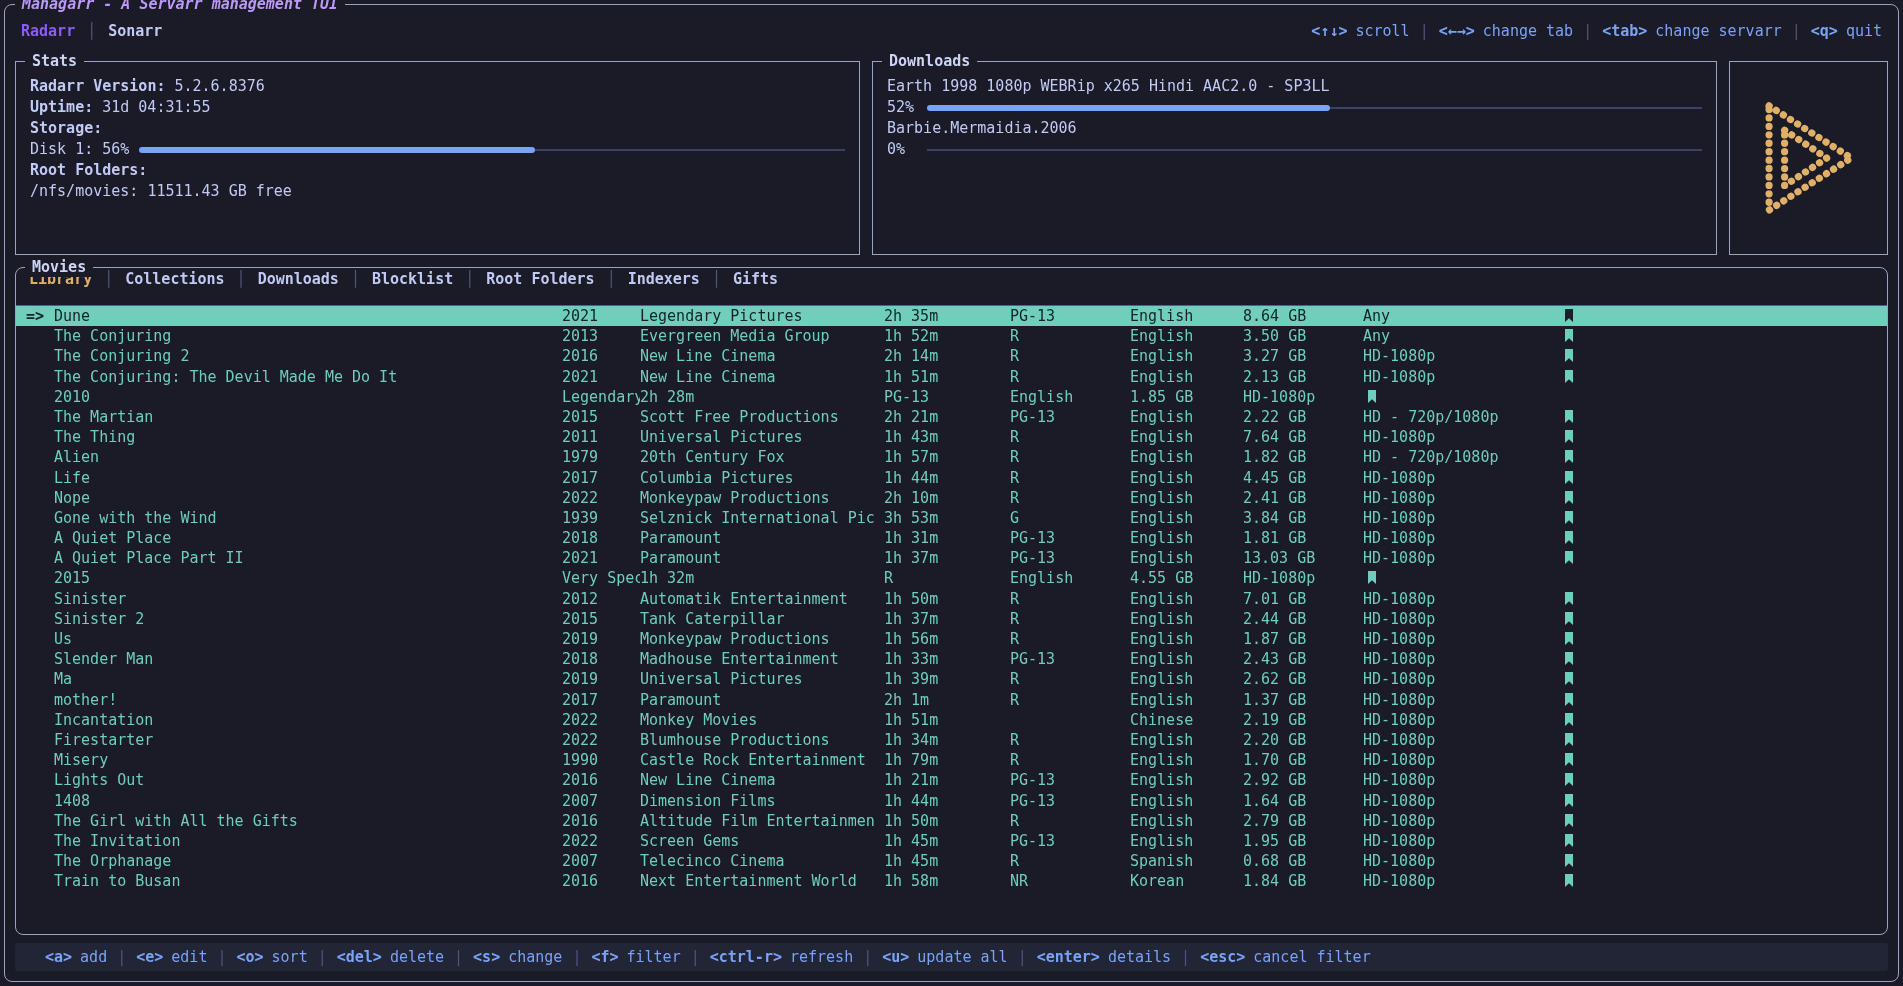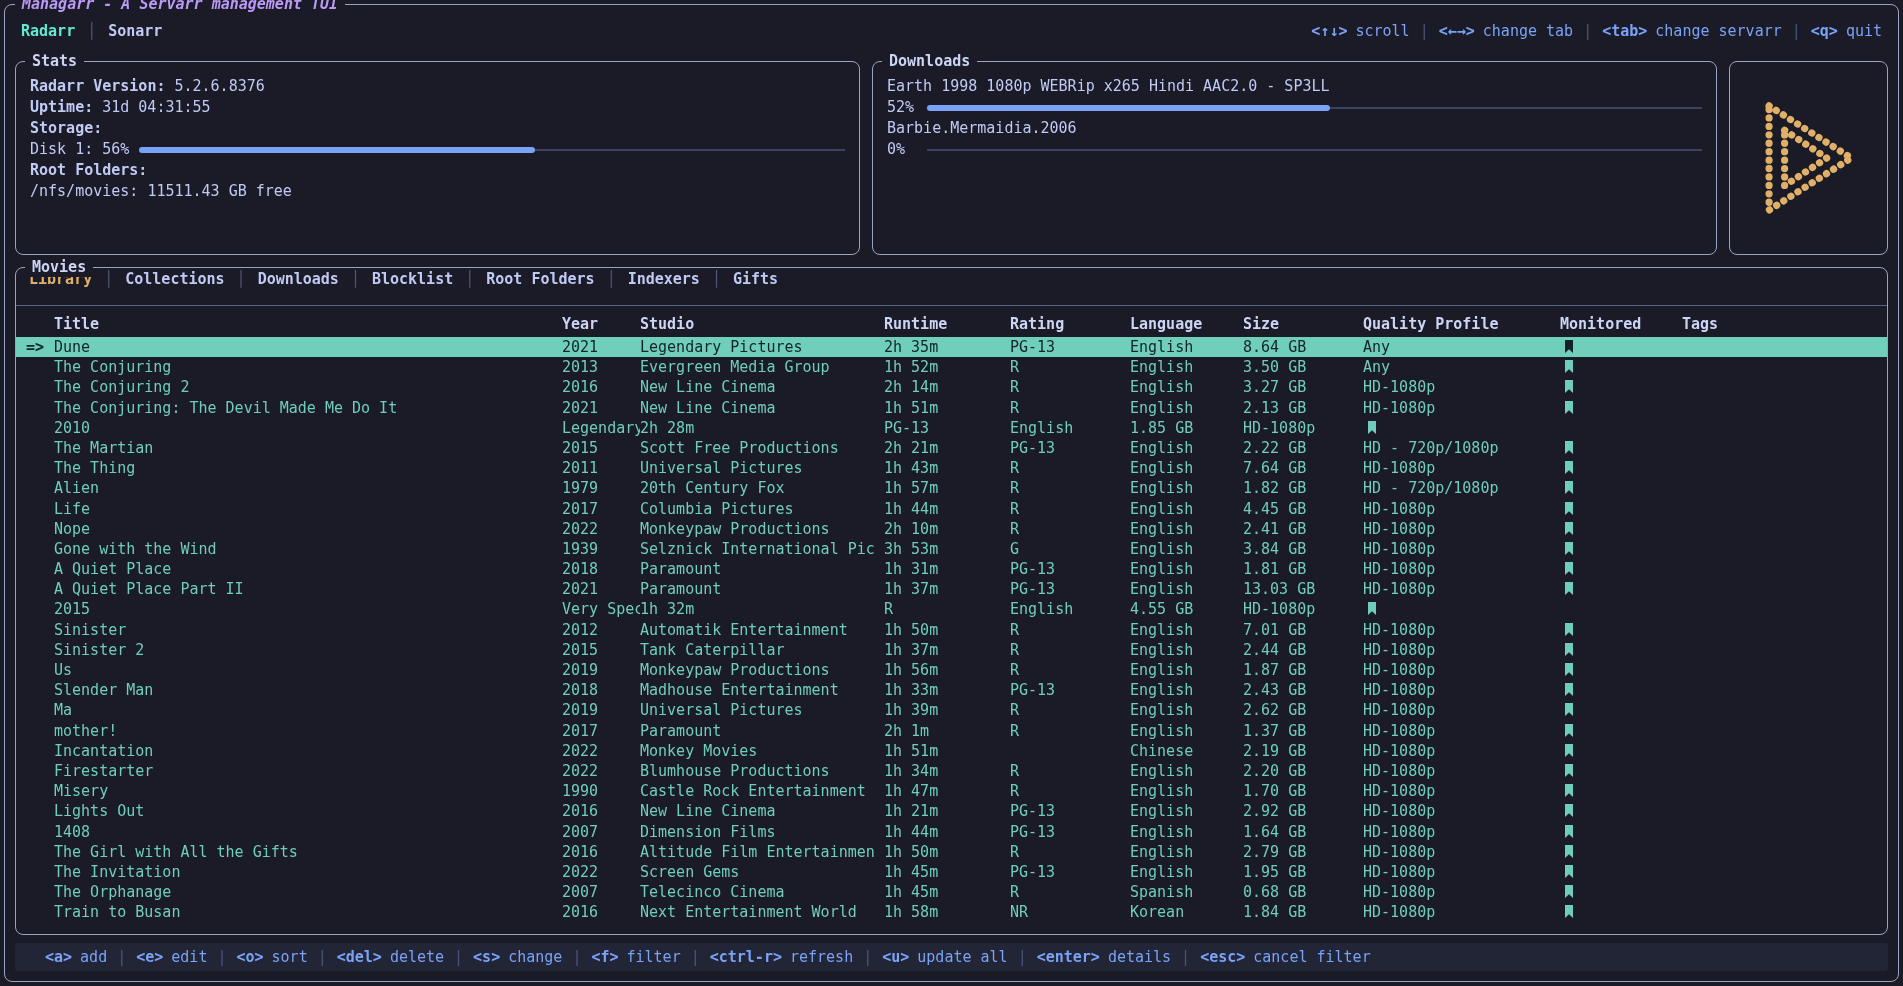--- a/index.html
+++ b/index.html
@@ -25,33 +25,33 @@
   }
   .app-title { left: 10px; color: #bb9af7; font-style: italic; }
   .panel-title { left: 9px; color: #ccd5f5; }
 
   .tabbar {
     position: absolute; top: 14px; left: 16px; right: 16px; height: 24px;
     display: flex; justify-content: space-between; align-items: center;
   }
   .stabs { display: flex; align-items: center; font-weight: bold; color: #c0caf5; }
   .stab { white-space: nowrap; }
-  .stab.active { color: #5eead4; }
+  .stab.active { color: #8b5cf6; }
   .stab + .stab::before { content: "│"; color: #51587a; margin: 0 12px; font-weight: normal; }
 
   .kb { white-space: nowrap; color: #7aa2f7; }
   .kb-key { font-weight: bold; margin-right: 8px; }
   .kb + .kb::before { content: "|"; color: #4c547a; margin: 0 10px; font-weight: normal; }
 
   .panels {
     position: absolute; top: 56px; left: 10px; right: 10px; height: 194px;
     display: flex; gap: 12px;
   }
   .panel {
-    position: relative; border: 1px solid #9aa3c2; border-radius: 8px;
+    position: relative; border: 1px solid #9aa3c2; border-radius: 0;
     padding: 14px 14px 0 14px;
   }
   .panel-stats, .panel-downloads { width: 845px; }
   .panel-logo { flex: 1; display: flex; align-items: center; justify-content: center; padding: 0; }
 
   .stat-line { height: 21px; line-height: 21px; display: flex; align-items: center; white-space: nowrap; }
   .b { font-weight: bold; margin-right: 9px; }
 
   .gauge { position: relative; flex: 1; height: 21px; margin-left: 10px; }
   .gauge-track { position: absolute; left: 0; right: 0; top: 10px; height: 2px; background: #3b4261; }
@@ -179,33 +179,20 @@
     <div class="mtabs">
         <span class="mtab active"><span>Library</span></span>
         <span class="mtab"><span>Collections</span></span>
         <span class="mtab"><span>Downloads</span></span>
         <span class="mtab"><span>Blocklist</span></span>
         <span class="mtab"><span>Root Folders</span></span>
         <span class="mtab"><span>Indexers</span></span>
         <span class="mtab"><span>Gifts</span></span>
       </div>
 
-    <div class="thead grid">
-      <span class="cell marker"></span>
-    <span class="cell th">Title</span>
-        <span class="cell th">Year</span>
-        <span class="cell th">Studio</span>
-        <span class="cell th">Runtime</span>
-        <span class="cell th">Rating</span>
-        <span class="cell th">Language</span>
-        <span class="cell th">Size</span>
-        <span class="cell th">Quality Profile</span>
-        <span class="cell th">Monitored</span>
-        <span class="cell th">Tags</span>
-      </div>
 
     <div class="tbody">
         <div class="row grid selected">
     <span class="cell marker">=&gt;</span>
     <span class="cell">Dune</span>
     <span class="cell">2021</span>
     <span class="cell">Legendary Pictures</span>
     <span class="cell">2h 35m</span>
     <span class="cell">PG-13</span>
     <span class="cell">English</span>
@@ -527,21 +514,21 @@
     <span class="cell"><svg class="bookmark" width="10" height="13" viewBox="0 0 10 13">
               <path d="M1 0 h8 v13 L5 9.2 1 13 Z" fill="currentColor"></path>
             </svg></span>
     <span class="cell"></span>
   </div>
         <div class="row grid">
     <span class="cell marker"></span>
     <span class="cell">Misery</span>
     <span class="cell">1990</span>
     <span class="cell">Castle Rock Entertainment</span>
-    <span class="cell">1h 47m</span>
+    <span class="cell">1h 79m</span>
     <span class="cell">R</span>
     <span class="cell">English</span>
     <span class="cell">1.70 GB</span>
     <span class="cell">HD-1080p</span>
     <span class="cell"><svg class="bookmark" width="10" height="13" viewBox="0 0 10 13">
               <path d="M1 0 h8 v13 L5 9.2 1 13 Z" fill="currentColor"></path>
             </svg></span>
     <span class="cell"></span>
   </div>
         <div class="row grid">

